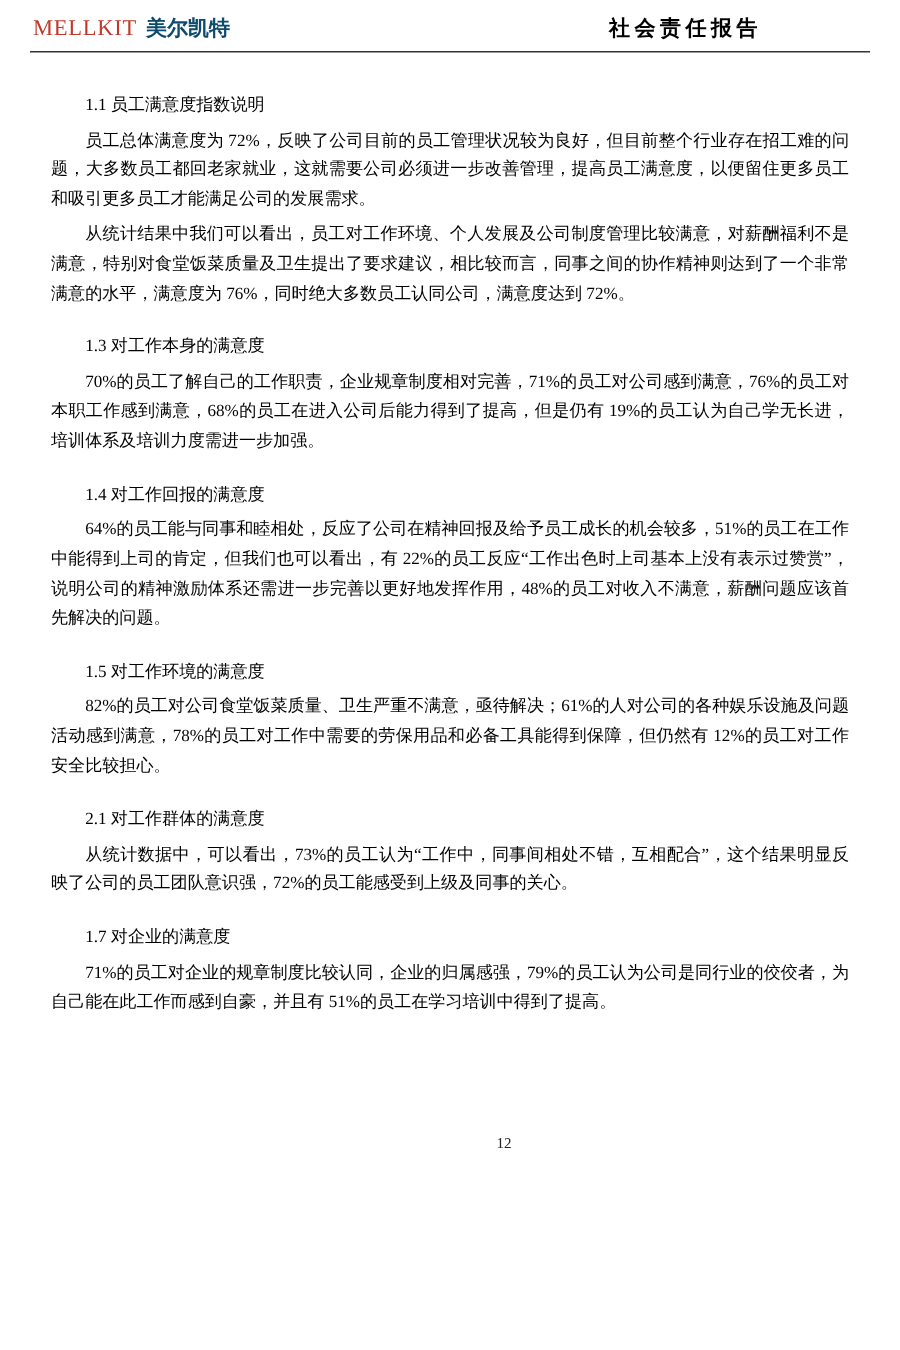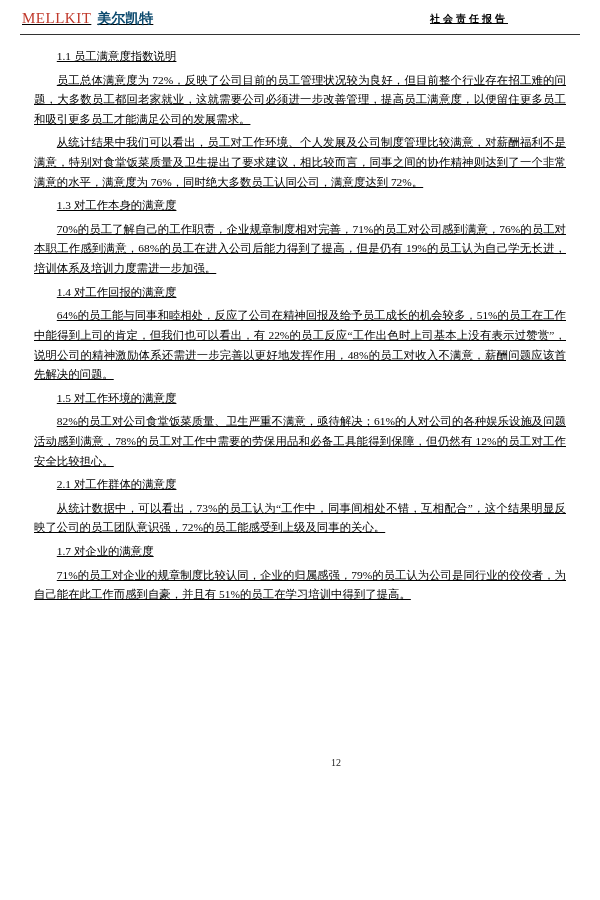--- a/index.html
+++ b/index.html
@@ -14,21 +14,20 @@
     color: #000000;
     position: relative;
     overflow: hidden;
   }
   .page {
     width: 600px;
     height: 784px;
     box-sizing: border-box;
     padding: 0;
     position: relative;
-    text-decoration: underline;
   }
   .header {
     display: flex;
     align-items: center;
     justify-content: space-between;
     padding: 10px 22px 6px 22px;
     box-sizing: border-box;
   }
   .brand {
     display: flex;
@@ -41,21 +40,21 @@
     font-size: 15px;
     letter-spacing: 0.5px;
   }
   .brand-cn {
     color: #0c4a6e;
     font-size: 14px;
     font-family: "Liberation Sans", sans-serif;
     font-weight: bold;
   }
   .header-title {
-    font-size: 10px;
+    font-size: 14px;
     font-weight: bold;
     letter-spacing: 3px;
     font-family: "Liberation Serif", serif;
     padding-right: 70px;
   }
   .rule {
     border: 0;
     border-top: 1px solid #333333;
     margin: 0 20px 0 20px;
   }
@@ -68,21 +67,21 @@
     font-size: 11.4px;
     line-height: 1.72;
     text-align: justify;
     text-justify: inter-ideograph;
   }
   p.indent {
     text-indent: 2em;
   }
   p.heading {
     text-indent: 2em;
-    margin-top: 2px;
+    margin-top: 16px;
   }
   .footer {
     position: absolute;
     bottom: 16px;
     left: 0;
     width: 100%;
     text-align: center;
     font-size: 10px;
     color: #222222;
     font-family: "Liberation Serif", serif;

